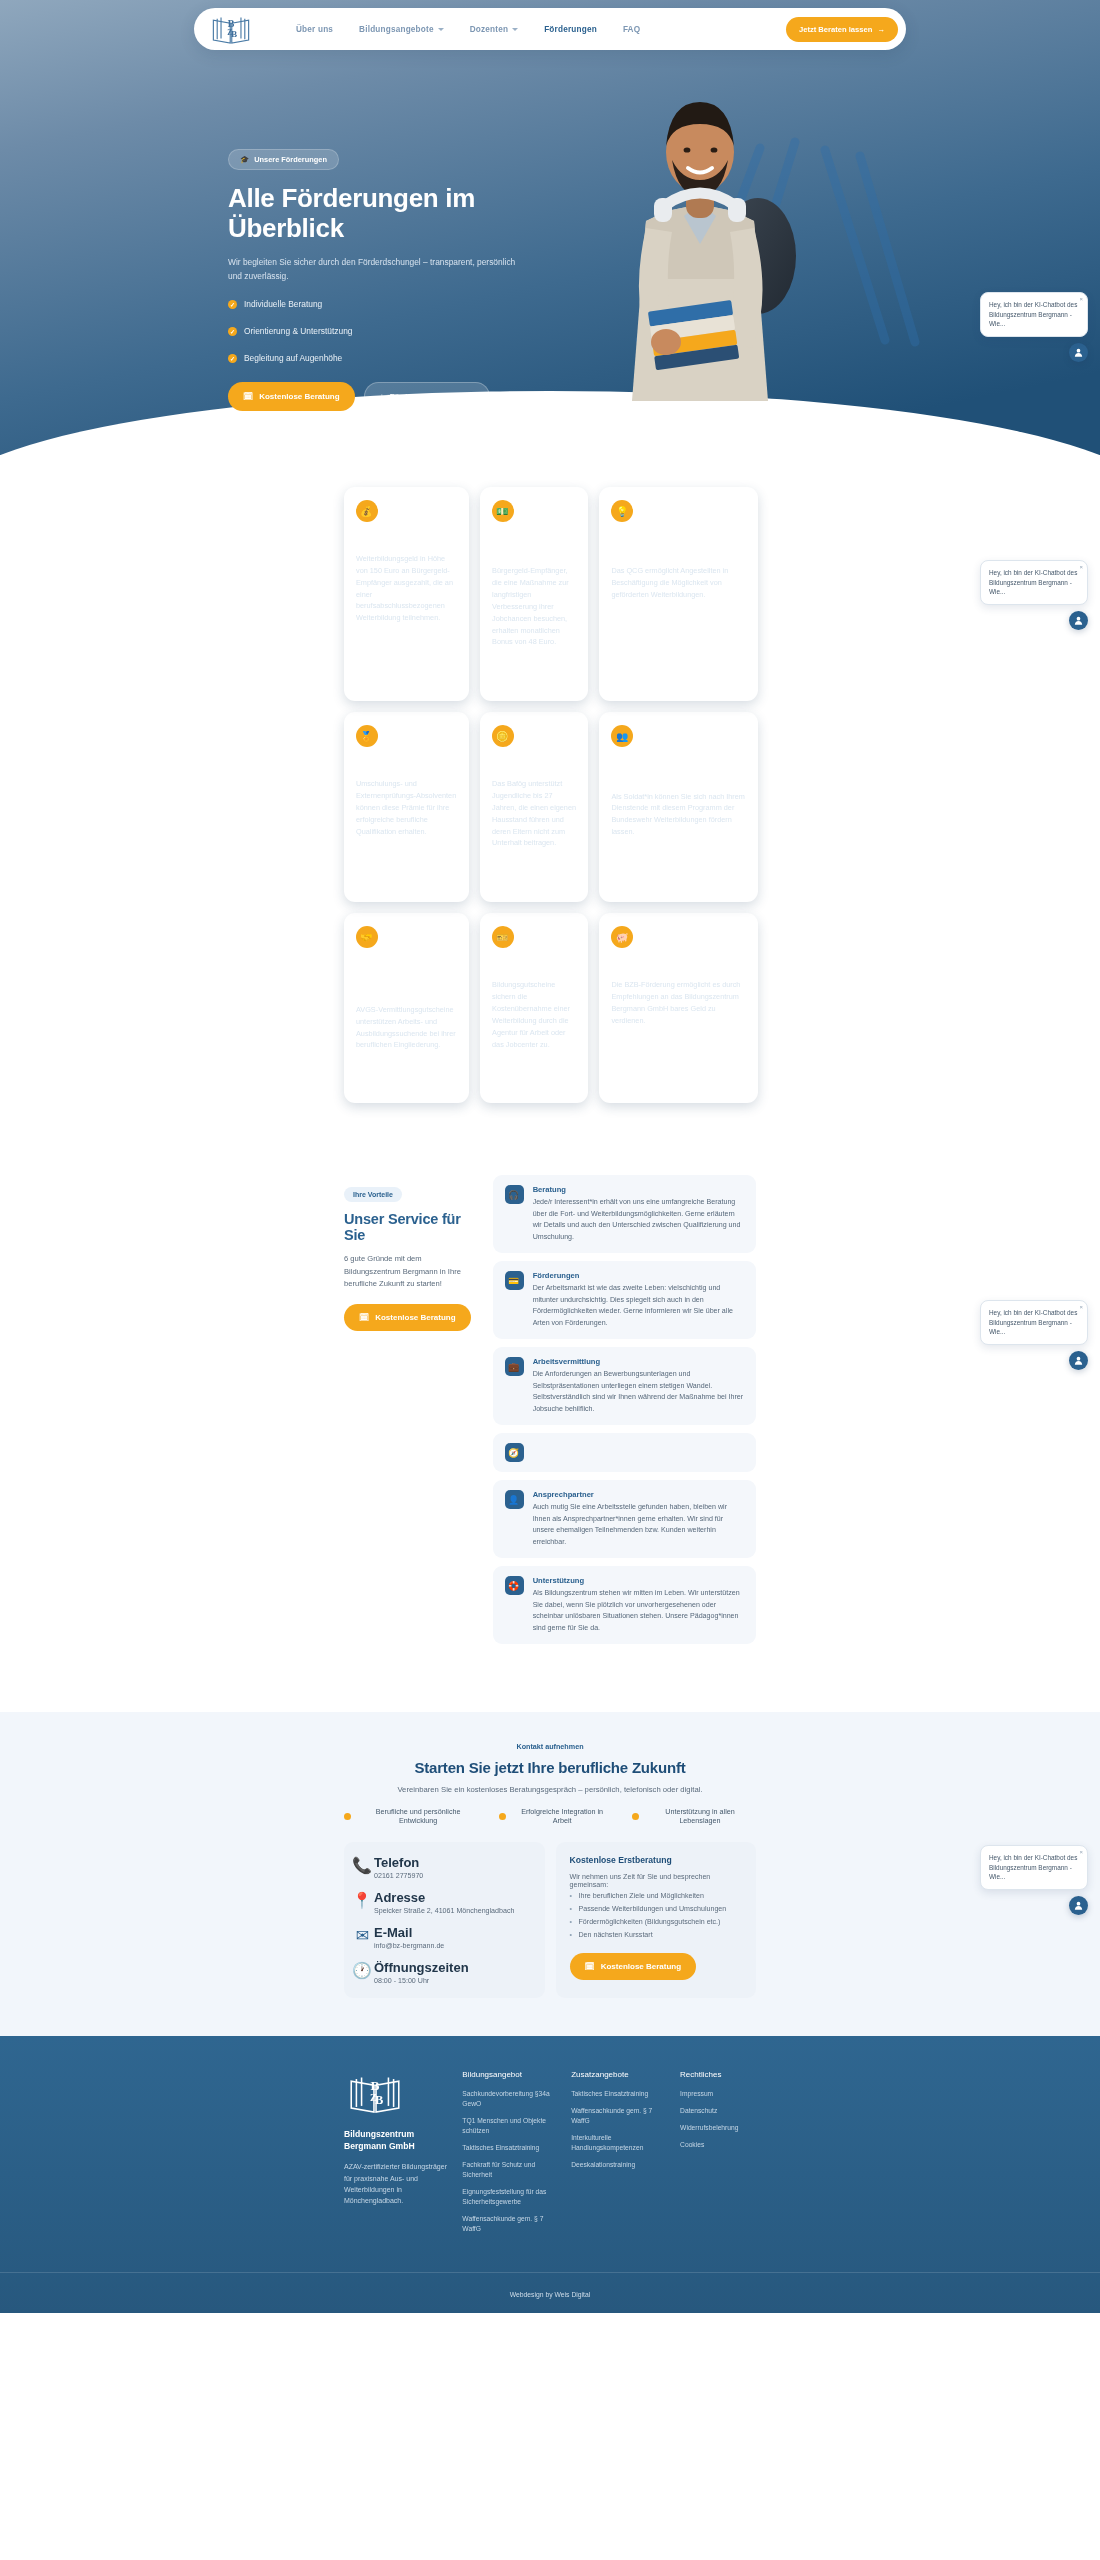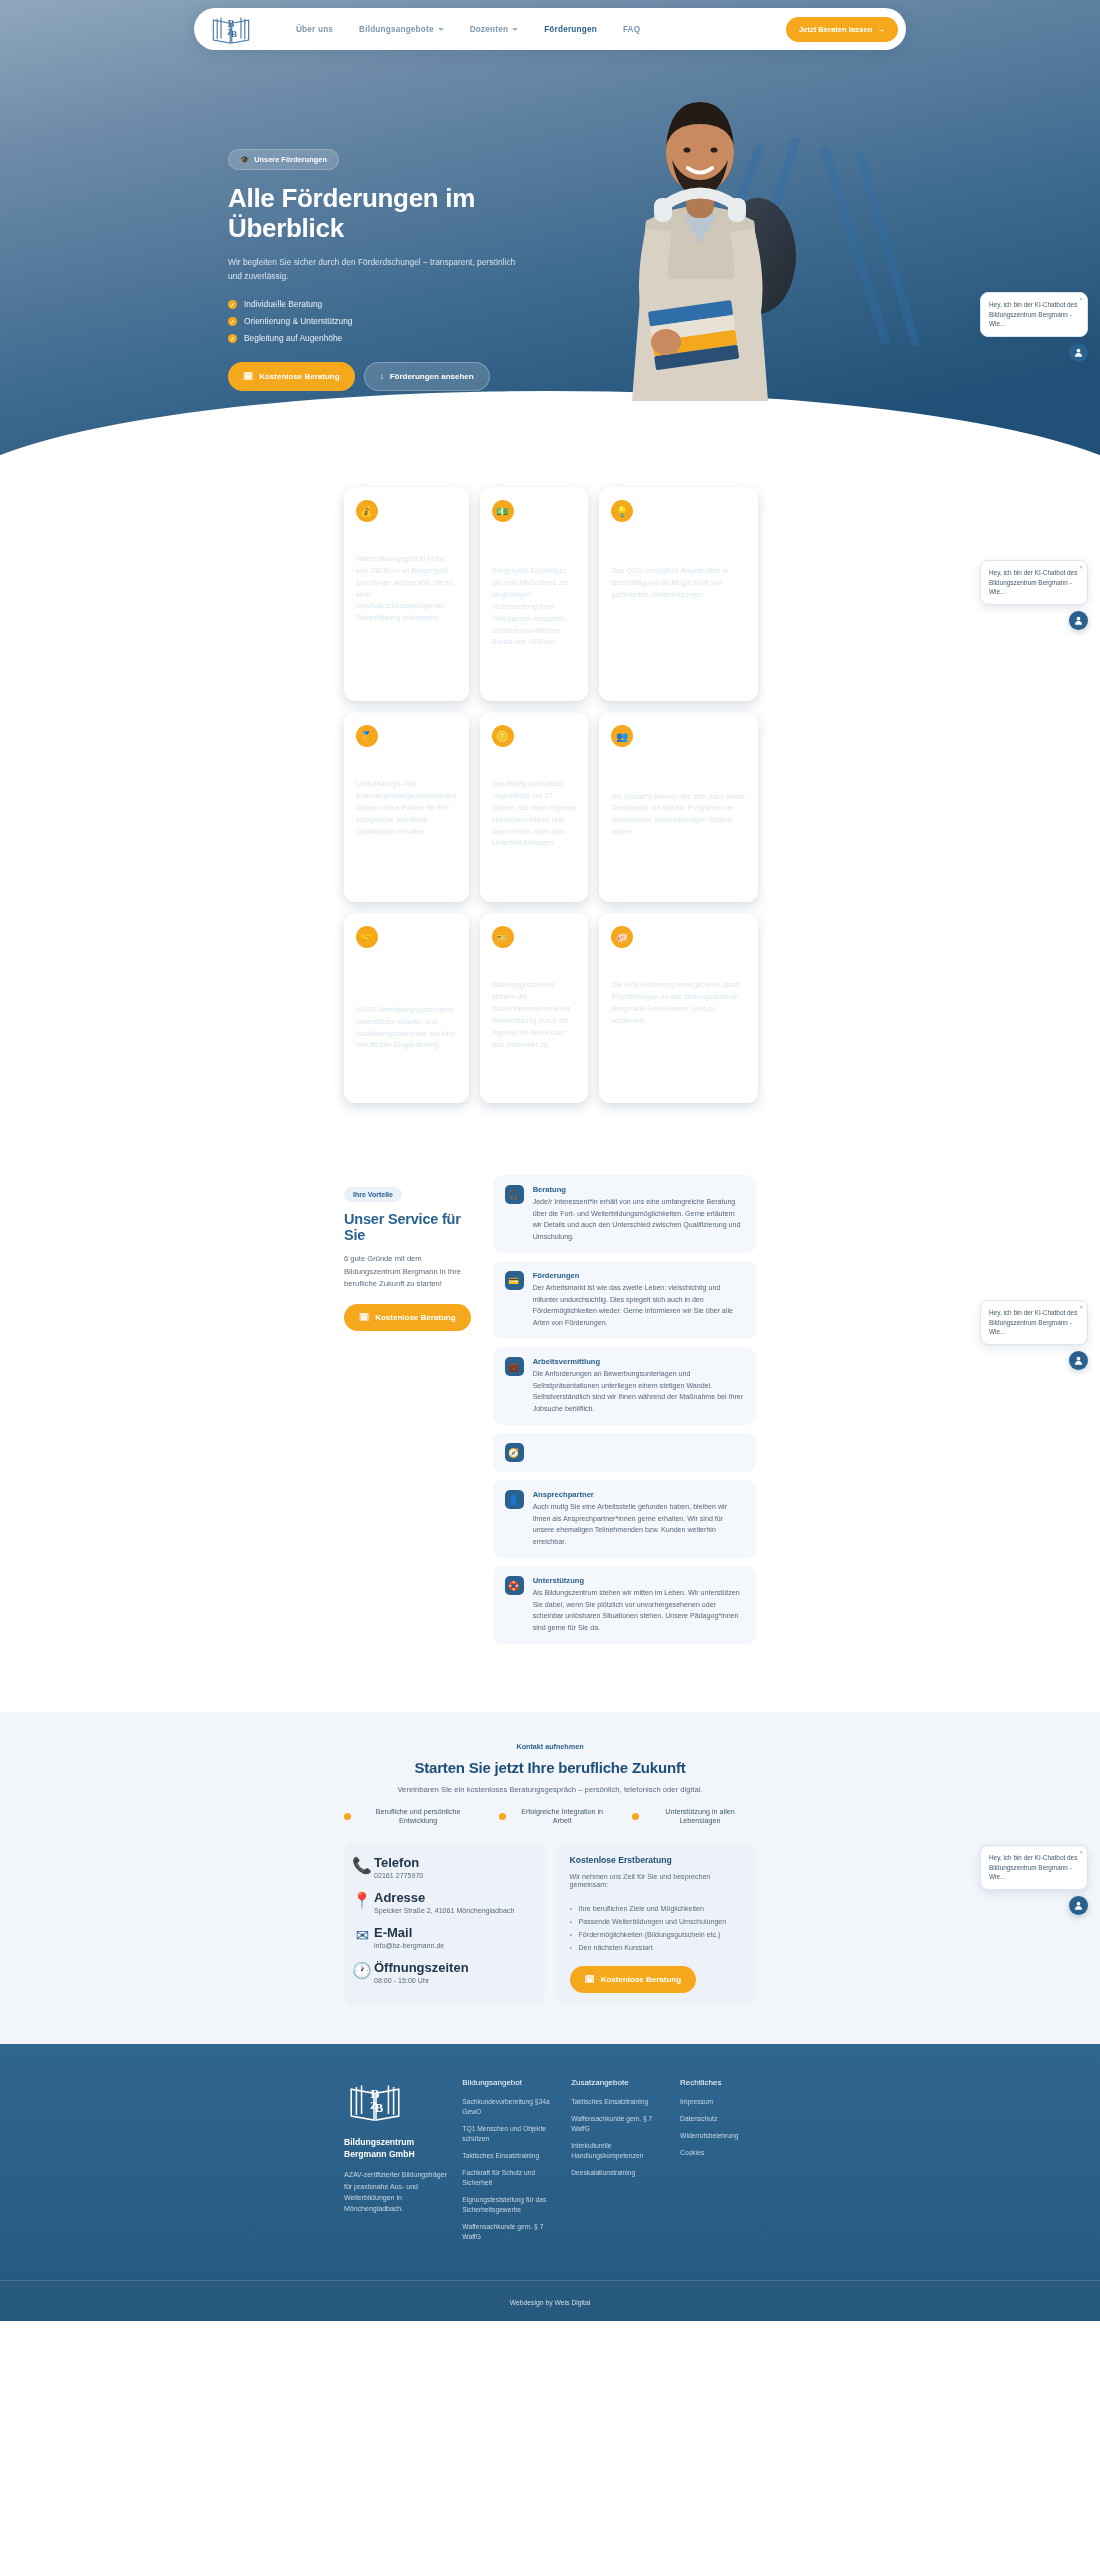--- a/index.html
+++ b/index.html
@@ -54,21 +54,21 @@
   .pill {
     display: inline-flex; align-items: center; gap: 5px;
     background: rgba(255,255,255,.17); border: 1px solid rgba(255,255,255,.2);
     color: #fff; font-size: 7.4px; font-weight: 700; padding: 5px 11px; border-radius: 20px;
   }
   .hero-h1 {
     margin-top: 13px; font-size: 26px; line-height: 1.16; font-weight: 800; color: #fff;
     letter-spacing: -.3px;
   }
   .hero-sub { margin-top: 13px; font-size: 8.4px; line-height: 1.65; color: #d7e3ef; max-width: 300px; }
-  .hero-list { margin-top: 15px; display: flex; flex-direction: column; gap: 7px; }
+  .hero-list { margin-top: 15px; display: flex; flex-direction: column; gap: 17px; }
   .hero-li { display: flex; align-items: center; gap: 7px; font-size: 8.4px; color: #eaf1f7; }
   .dot-check {
     width: 9px; height: 9px; border-radius: 50%; background: #f5a81c; flex: 0 0 auto;
     display: flex; align-items: center; justify-content: center; color: #fff; font-size: 6px; font-weight: 700;
   }
   .hero-btns { margin-top: 19px; display: flex; gap: 9px; }
   .btn {
     display: inline-flex; align-items: center; gap: 6px; border: none; cursor: pointer;
     font-size: 8px; font-weight: 700; border-radius: 22px; padding: 9px 15px; white-space: nowrap;
   }
@@ -131,21 +131,21 @@
   .contact-feats { margin-top: 13px; display: flex; justify-content: center; gap: 19px; }
   .contact-feat { display: flex; align-items: center; gap: 5px; font-size: 7.2px; color: #44586b; }
   .contact-cols { margin-top: 17px; display: grid; grid-template-columns: 1fr 1fr; gap: 11px; text-align: left; }
   .ccard { background: #edf2f8; border-radius: 9px; padding: 13px 14px; }
   .cline { display: flex; gap: 7px; align-items: flex-start; margin-bottom: 10px; }
   .cline:last-child { margin-bottom: 0; }
   .cline-ico { width: 9px; color: #2b618f; flex: 0 0 auto; display: flex; justify-content: center; padding-top: 1px; }
   .cline-label { font-size: 13px; font-weight: 800; color: #21364a; }
   .cline-val { font-size: 7.1px; color: #5b6b7c; margin-top: 2px; }
   .ccard-title { font-size: 8.6px; font-weight: 800; color: #1f4e78; margin-bottom: 8px; }
-  .ccard-p { font-size: 7.1px; color: #5b6b7c; margin-bottom: 16px; }
+  .ccard-p { font-size: 7.1px; color: #5b6b7c; margin-bottom: 3px; }
   .ccard-li { font-size: 7.1px; color: #5b6b7c; margin-bottom: 5px; padding-left: 9px; position: relative; }
   .ccard-li::before { content: "•"; position: absolute; left: 0; color: #8fa3b6; }
 
   
   .footer { background: linear-gradient(180deg, #2f6690 0%, #27587e 100%); color: #fff; padding: 34px 0 0; }
   .footer-inner { width: 412px; margin: 0 auto; display: grid; grid-template-columns: 1.1fr 1fr 1fr .8fr; gap: 14px; }
   .f-logo { width: 62px; height: 46px; margin-bottom: 9px; }
   .f-brand { font-size: 8.6px; font-weight: 800; line-height: 1.35; margin-bottom: 9px; }
   .f-desc { font-size: 7px; line-height: 1.62; color: #c6d7e6; }
   .f-h { font-size: 8px; font-weight: 400; margin-bottom: 10px; }

